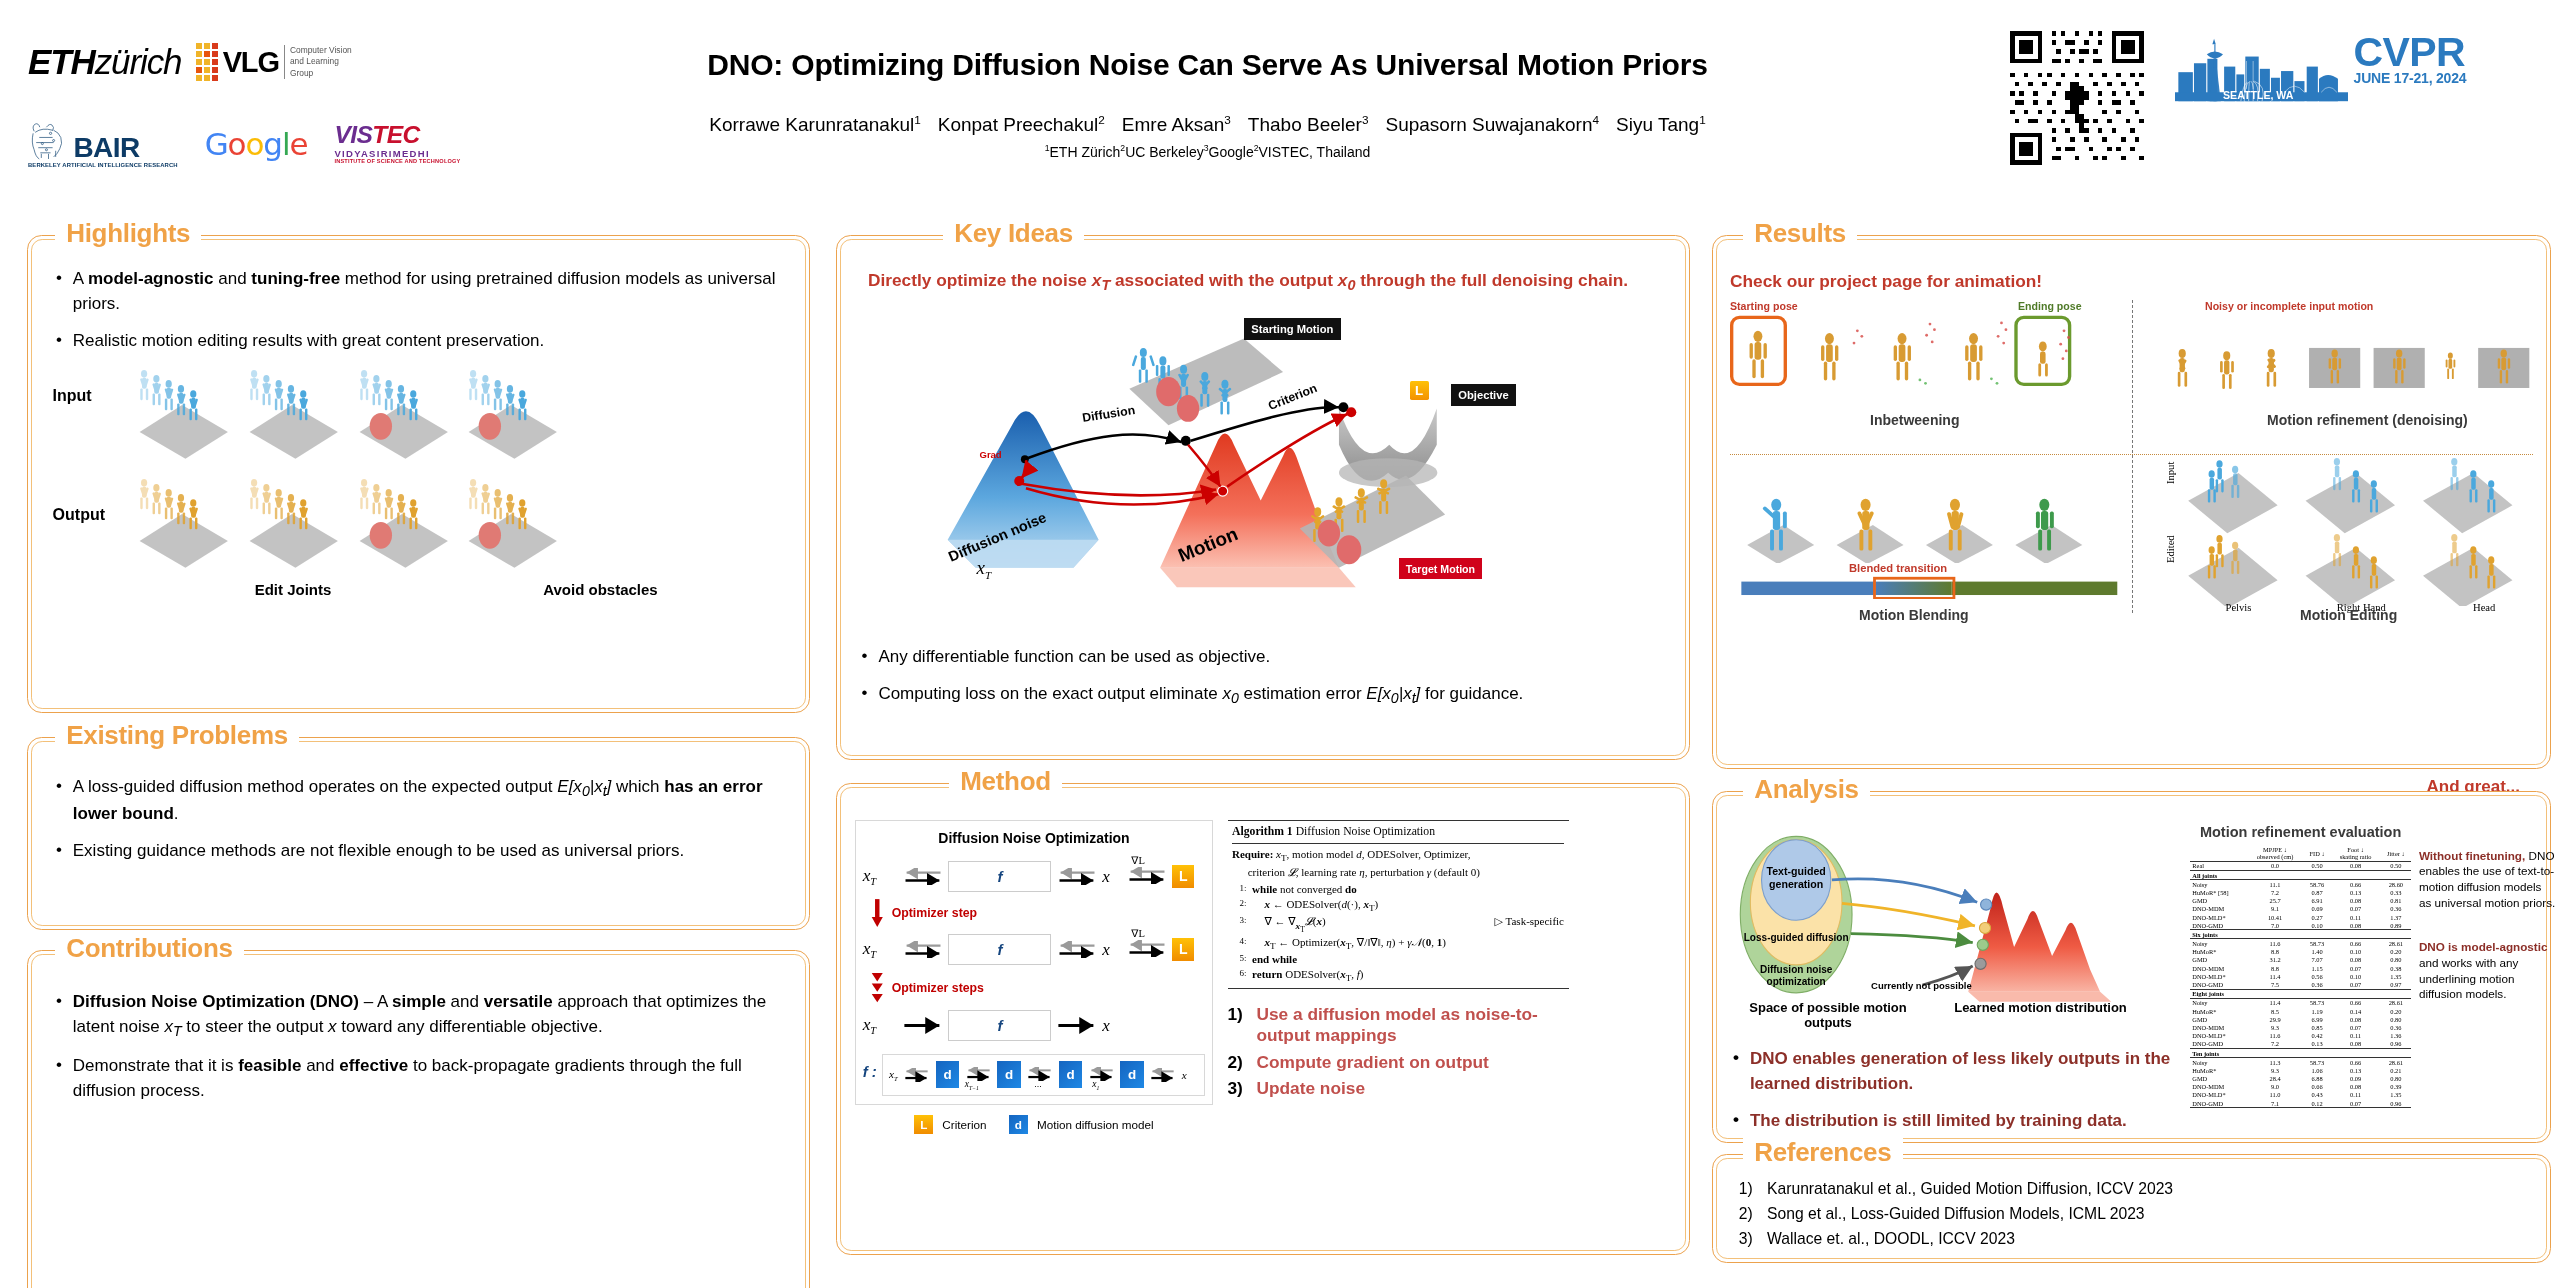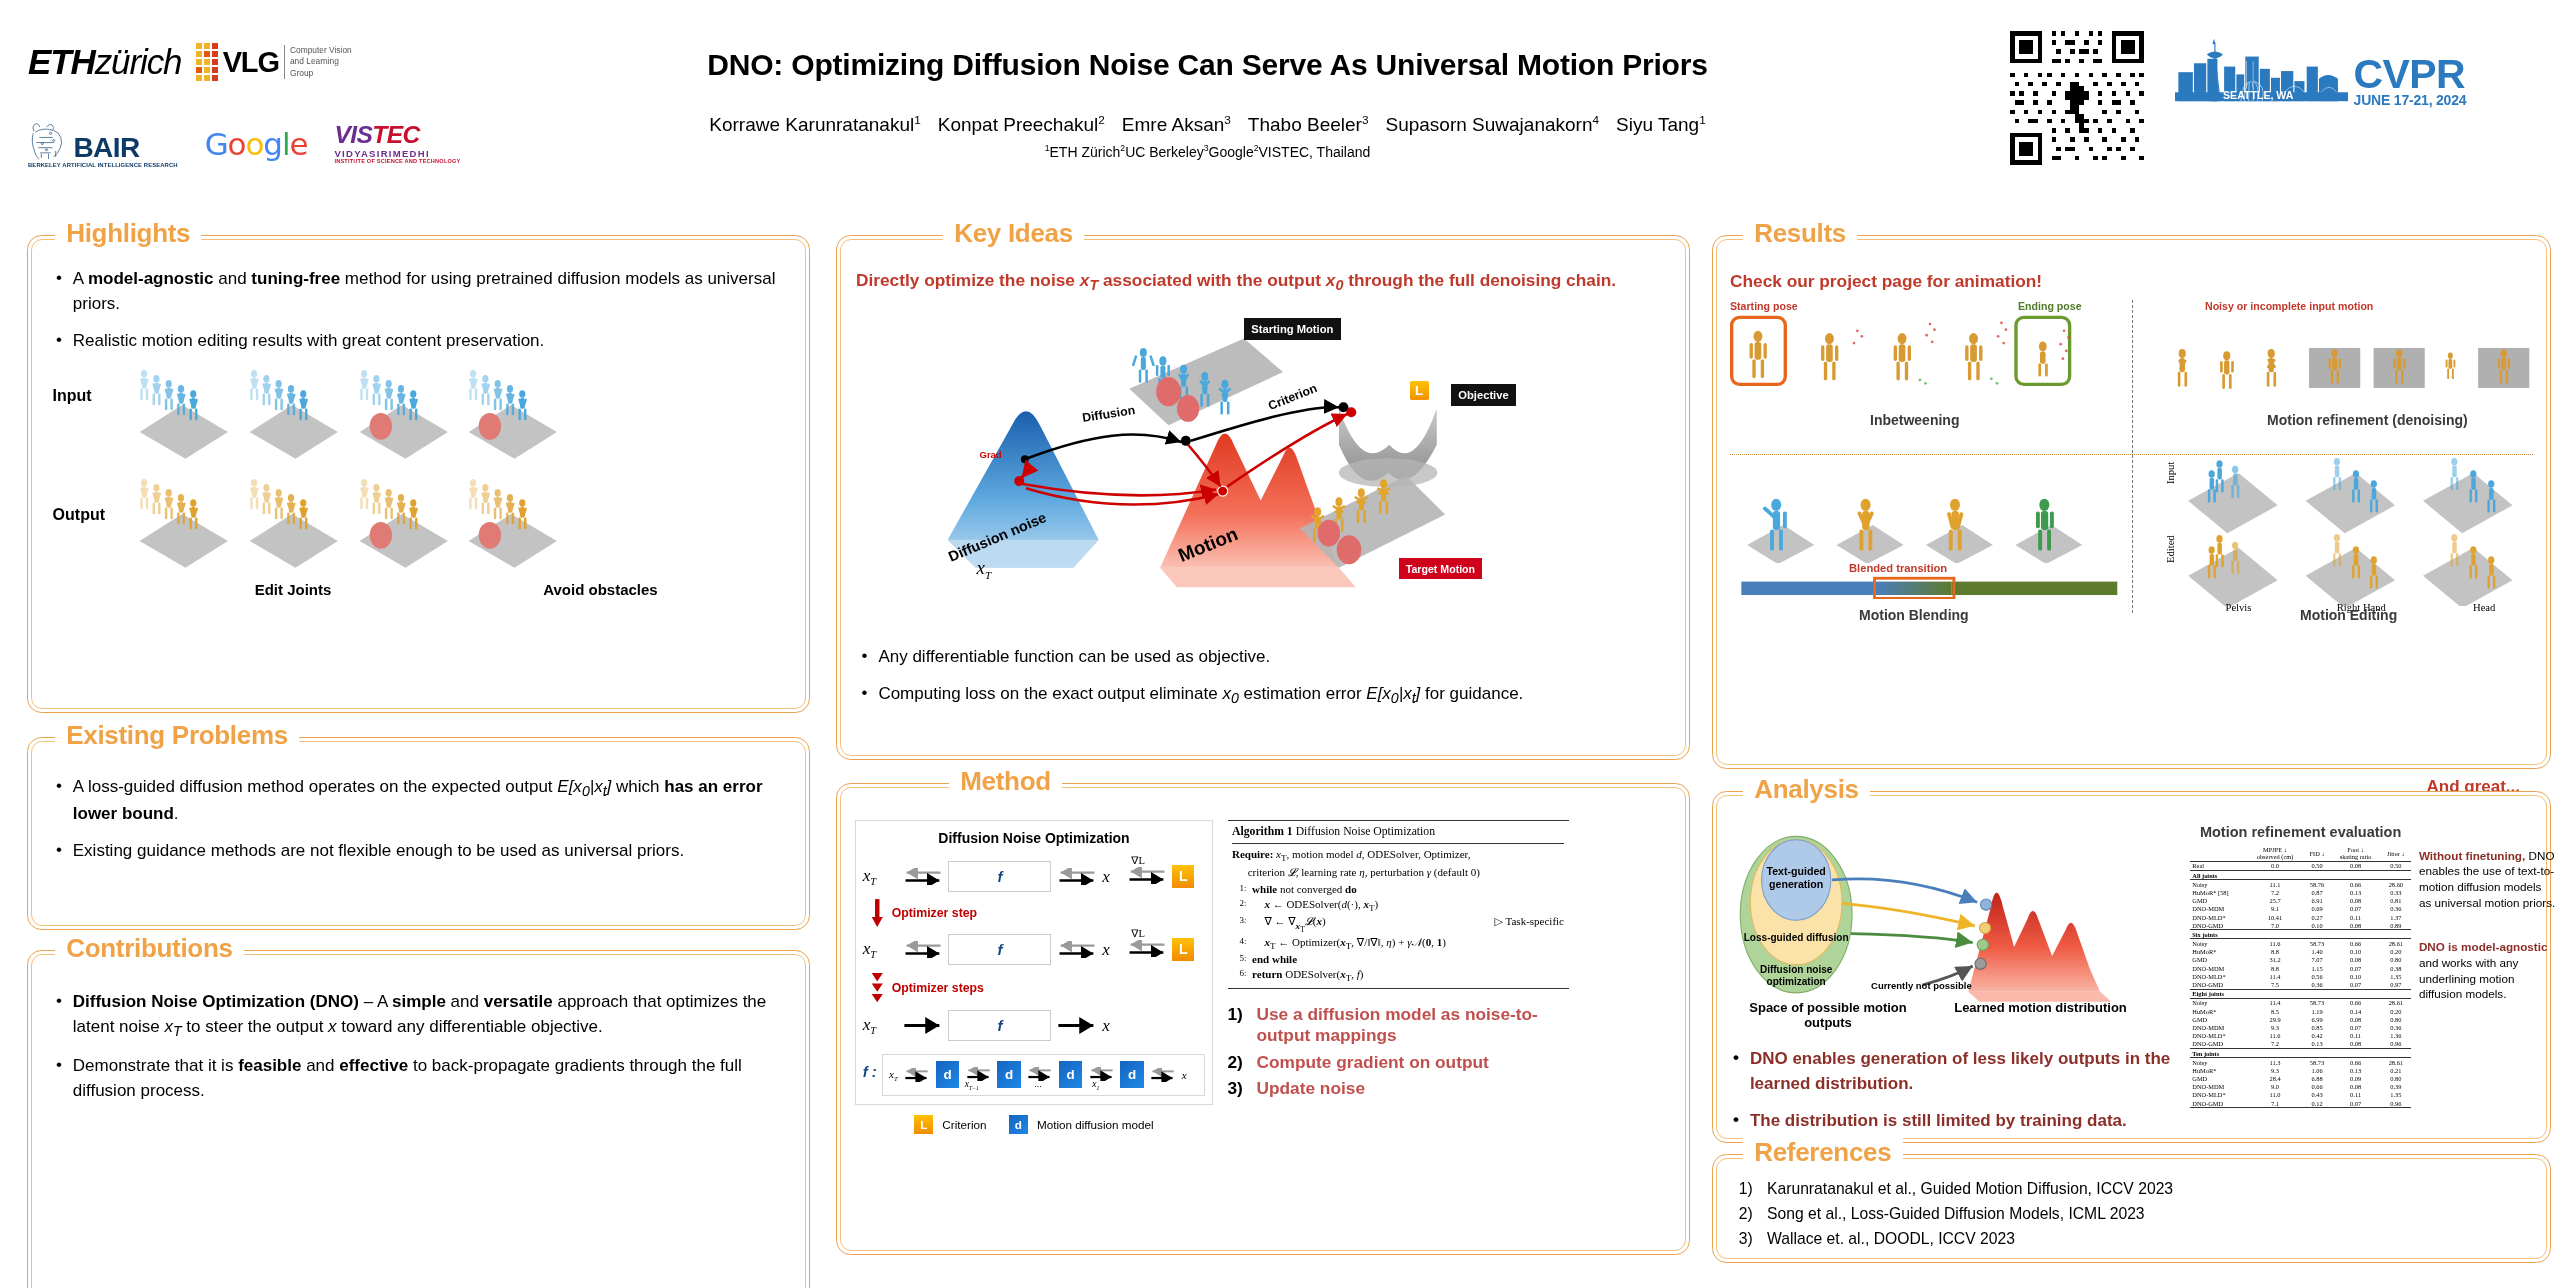--- a/index.html
+++ b/index.html
@@ -34,21 +34,21 @@
   .vistec-s1 { font-size:9.5px; font-weight:bold; color:#6b2d8f; letter-spacing:1.3px; margin-top:1.7px;}
   .vistec-s2 { font-size:5.6px; font-weight:bold; color:#c8102e; letter-spacing:0.2px; margin-top:1.1px;}
   .title { position:absolute; left:492px; top:48px; width:1431px; text-align:center;
            font-size:30px; font-weight:bold; letter-spacing:-0.2px; }
   .authors { position:absolute; left:492px; top:112px; width:1431px; text-align:center;
              font-size:19px; line-height:1.42; }
   .authors .sep { display:inline-block; width:17px; }
   sup { font-size:0.62em; vertical-align:super; }
   .affils { position:absolute; left:492px; top:143px; width:1431px; text-align:center; font-size:14px;}
   .qr { position:absolute; left:2010px; top:31px; width:134px; height:134px; }
-  .cvpr { position:absolute; left:2175px; top:34px; display:flex; align-items:flex-end; gap:5.6px;}
+  .cvpr { position:absolute; left:2175px; top:34px; display:flex; gap:5.6px;}
   .sky { width:173px; height:73px; }
   .cvpr-right { line-height:0.92; }
   .cvpr-name { font-size:41px; font-weight:bold; color:#2B7ABF; letter-spacing:-0.6px; }
   .cvpr-date { font-size:14px; font-weight:bold; color:#2B7ABF; letter-spacing:-0.2px; }
   .seattle-tag { position:absolute; left:2223px; top:89px; font-size:10.6px; font-weight:bold; color:#fff; }
 
   
   .panel { position:absolute; border:1.7px solid #ECA24D; border-radius:14.5px; background:#fff; }
   .panel::after { content:""; position:absolute; left:2.8px; right:2.8px; top:2.8px; bottom:2.8px;
                   border:0.8px solid #F3C079; border-radius:11.2px; pointer-events:none; }
@@ -62,21 +62,21 @@
   b { font-weight:bold; }
   .mathi { font-style:italic; font-family:"Liberation Serif", serif; }
 
   
   .fig-hl { position:relative; margin-top:3.4px; height:235px; }
   .mot-row { position:absolute; display:flex; gap:5.6px; }
   .tile { position:relative; width:104px; height:95px; }
   .axis-lab { position:absolute; font-size:16px; font-weight:bold; }
 
   
-  .ki-lead { font-size:17.3px; font-weight:bold; color:#C0392B; line-height:1.45; margin-bottom:9px;}
+  .ki-lead { font-size:17.3px; font-weight:bold; color:#C0392B; line-height:1.45; margin-bottom:9px;margin-left:12px;}
   .ki-fig { position:relative; height:335px; margin:0 auto; width:699px;}
   .blk-lab { position:absolute; background:#111; color:#fff; font-size:11.2px; font-weight:bold;
              padding:5px 7.8px; }
   .red-lab { position:absolute; background:#D0021B; color:#fff; font-size:10.6px; font-weight:bold; padding:4.5px 7.3px;}
   .curve-lab { position:absolute; font-size:12.3px; font-weight:bold; }
   .surf-lab { position:absolute; font-size:14.5px; font-weight:bold; }
   .Lbadge { display:inline-block; width:19px; height:19px; background:linear-gradient(#FFC107,#F39200);
             color:#fff; font-weight:bold; text-align:center; line-height:19px; font-size:13.4px; border-radius:1.7px;}
 
   

